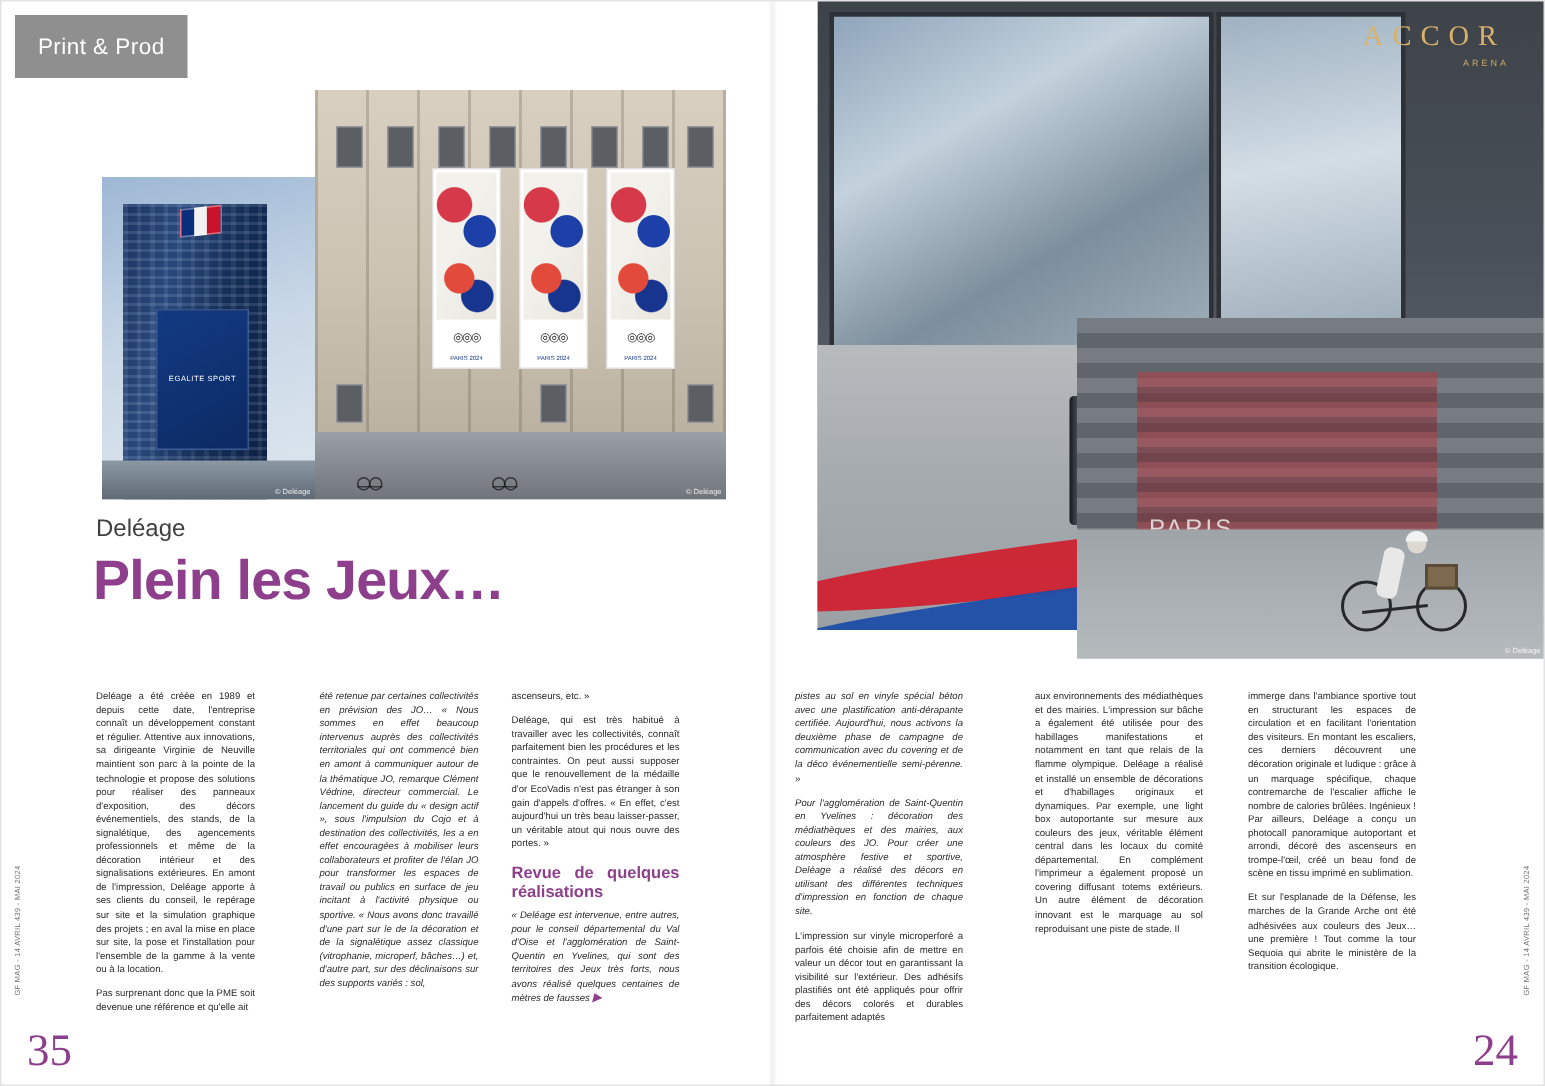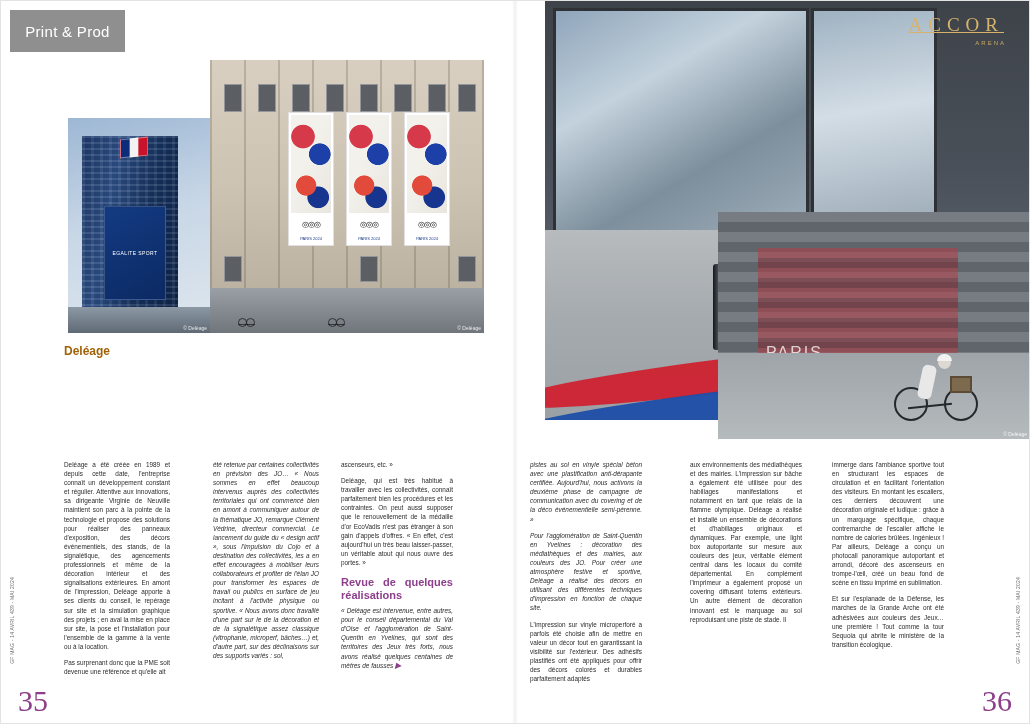--- a/index.html
+++ b/index.html
@@ -221,21 +221,20 @@
   }
   .store-glass2 {
     position: absolute; left: 266px; top: 8px; width: 120px; height: 250px;
     background: linear-gradient(170deg, #9fb2c2 0%, #d3dde5 40%, #8d9dab 100%);
     border: 3px solid #2e3237;
   }
   .store-sign {
     position: absolute; right: 26px; top: 14px;
     color: #d8b26a; font-size: 19px; letter-spacing: 6px;
     font-family: "Liberation Serif", serif;
-    text-decoration: underline;
   }
   .store-rev {
     position: absolute; right: 24px; top: 40px;
     color: #c8a765; font-size: 6px; letter-spacing: 2px;
   }
   .pavement {
     position: absolute; left: 0; right: 0; bottom: 0; height: 190px;
     background: linear-gradient(to bottom, #b7bbbe 0%, #a6abaf 45%, #9aa0a4 100%);
   }
   .track-red {
@@ -306,23 +305,23 @@
   }
   .basket {
     position: absolute; left: 56px; bottom: 28px; width: 18px; height: 13px;
     border: 2px solid #5a4a36; background: #7d6a4e;
   }
 
   
   .kicker {
     position: absolute;
     left: 64px; top: 344px;
-    font-size: 12px;
-    color: #a16207;
-    font-weight: 700;
+    font-size: 16px;
+    color: #404040;
+    font-weight: 400;
   }
   .headline {
     position: absolute;
     left: 62px; top: 366px;
     font-size: 37px;
     color: #8d3f8b;
     font-weight: bold;
     letter-spacing: -0.5px;
   }
   .standfirst {
@@ -463,20 +462,21 @@
       <div class="frame"></div>
       <div class="basket"></div>
       <div class="body"></div>
       <div class="head"></div>
       <div class="helmet"></div>
     </div>
     <span class="cap">© Deléage</span>
   </div>
 
   <div class="kicker">Deléage</div>
+  <div class="headline">Plein les Jeux…</div>
 
   <div class="col" id="col1">
     <p>Deléage a été créée en 1989 et depuis cette date, l'entreprise connaît un développement constant et régulier. Attentive aux innovations, sa dirigeante Virginie de Neuville maintient son parc à la pointe de la technologie et propose des solutions pour réaliser des panneaux d'exposition, des décors événementiels, des stands, de la signalétique, des agencements professionnels et même de la décoration intérieur et des signalisations extérieures. En amont de l'impression, Deléage apporte à ses clients du conseil, le repérage sur site et la simulation graphique des projets ; en aval la mise en place sur site, la pose et l'installation pour l'ensemble de la gamme à la vente ou à la location.</p>
     <p>Pas surprenant donc que la PME soit devenue une référence et qu'elle ait</p>
   </div>
 
   <div class="col" id="col2">
     <p class="ital">été retenue par certaines collectivités en prévision des JO… « Nous sommes en effet beaucoup intervenus auprès des collectivités territoriales qui ont commencé bien en amont à communiquer autour de la thématique JO, remarque Clément Védrine, directeur commercial. Le lancement du guide du « design actif », sous l'impulsion du Cojo et à destination des collectivités, les a en effet encouragées à mobiliser leurs collaborateurs et profiter de l'élan JO pour transformer les espaces de travail ou publics en surface de jeu incitant à l'activité physique ou sportive. « Nous avons donc travaillé d'une part sur le de la décoration et de la signalétique assez classique (vitrophanie, microperf, bâches…) et, d'autre part, sur des déclinaisons sur des supports variés : sol,</p>
   </div>
 
@@ -499,17 +499,17 @@
 
   <div class="col" id="col6">
     <p>immerge dans l'ambiance sportive tout en structurant les espaces de circulation et en facilitant l'orientation des visiteurs. En montant les escaliers, ces derniers découvrent une décoration originale et ludique : grâce à un marquage spécifique, chaque contremarche de l'escalier affiche le nombre de calories brûlées. Ingénieux ! Par ailleurs, Deléage a conçu un photocall panoramique autoportant et arrondi, décoré des ascenseurs en trompe-l'œil, créé un beau fond de scène en tissu imprimé en sublimation.</p>
     <p>Et sur l'esplanade de la Défense, les marches de la Grande Arche ont été adhésivées aux couleurs des Jeux… une première ! Tout comme la tour Sequoia qui abrite le ministère de la transition écologique.</p>
   </div>
 
   <div class="edge-credit l">GF MAG - 14 AVRIL 439 - MAI 2024</div>
   <div class="edge-credit r">GF MAG - 14 AVRIL 439 - MAI 2024</div>
 
   <div class="folio left">35</div>
-  <div class="folio right">36</div>
+  <div class="folio right">24</div>
 
   <div class="gutter"></div>
   <div class="page-border"></div>
 </div>
 
 </body></html>

